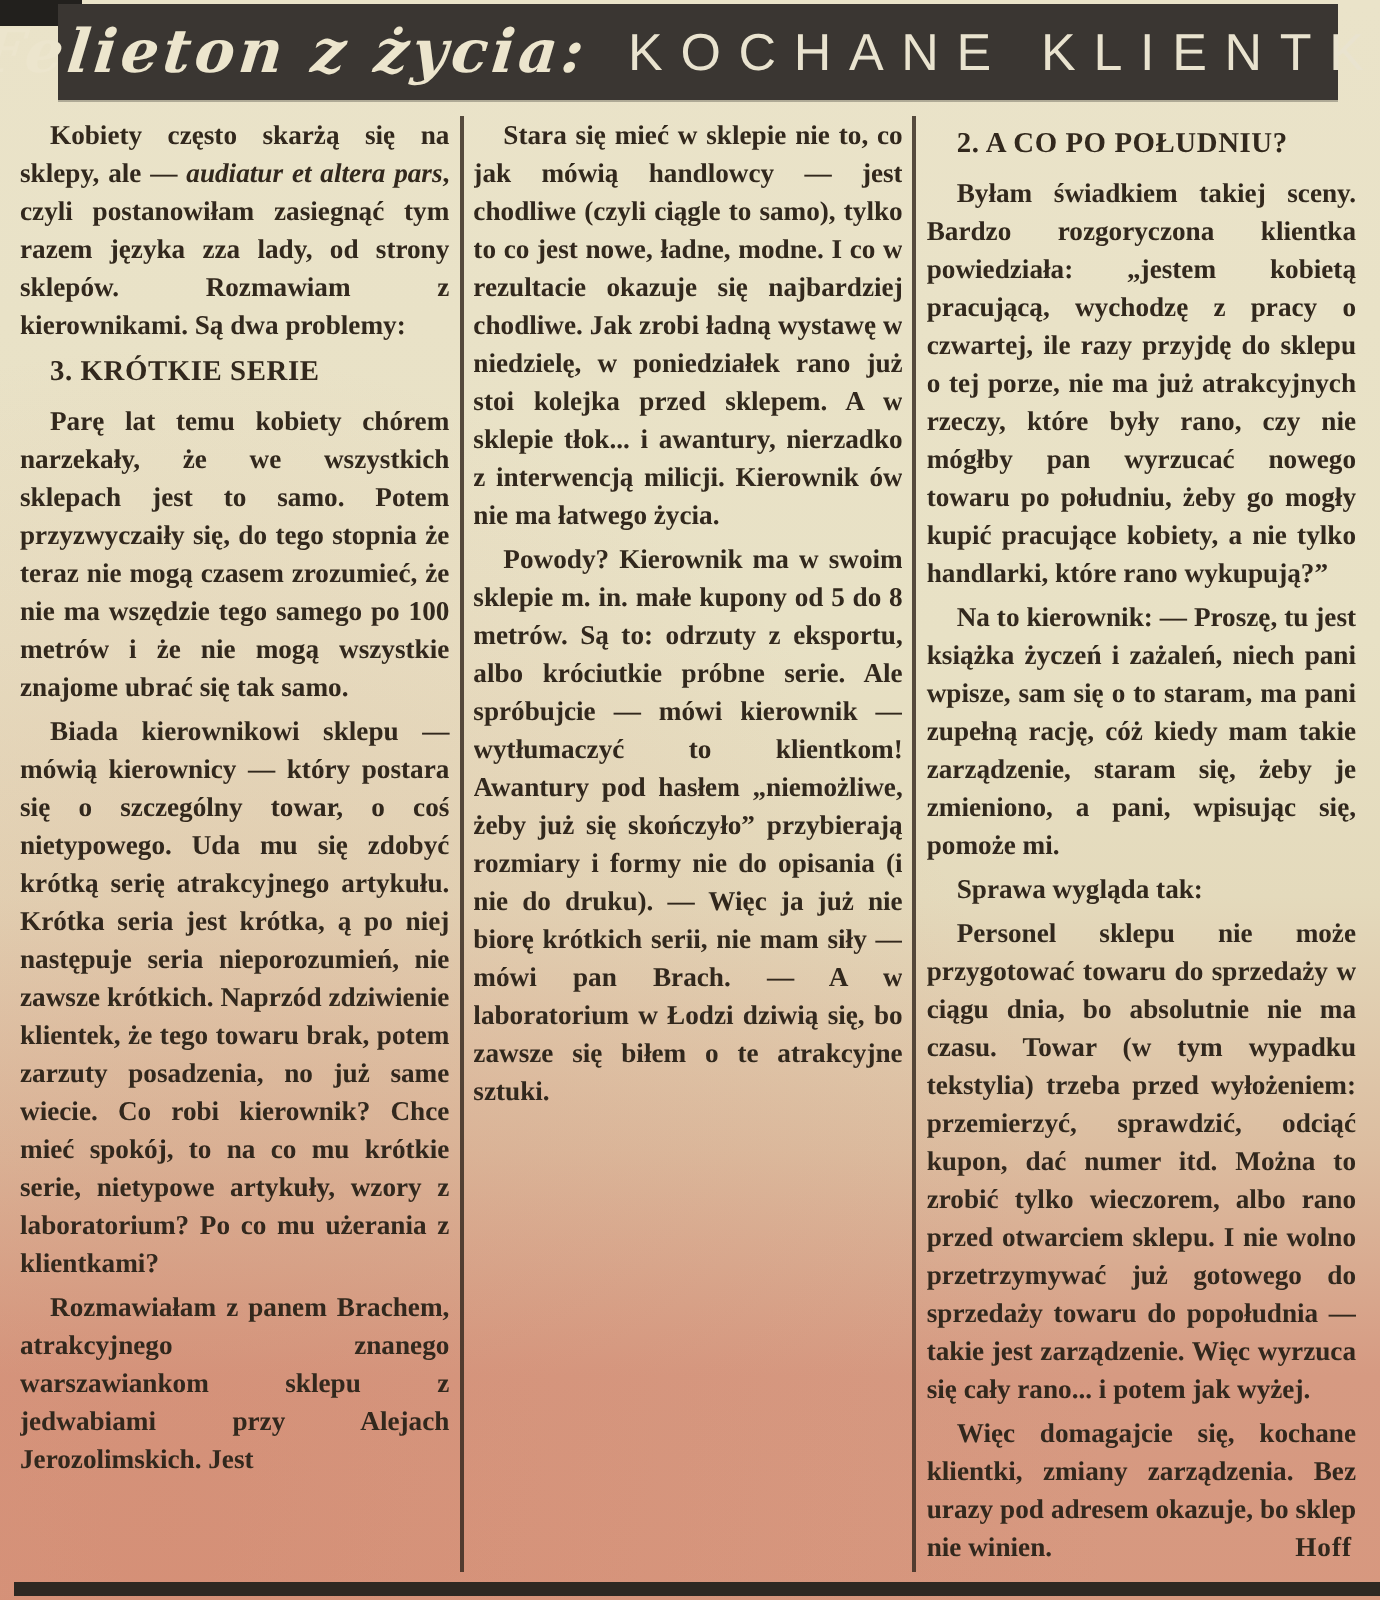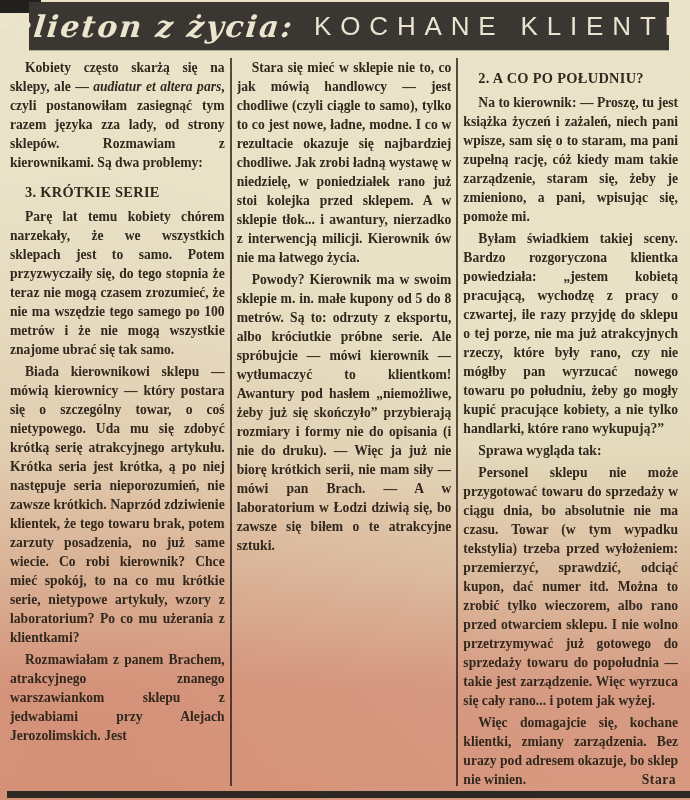--- a/index.html
+++ b/index.html
@@ -62,21 +62,21 @@
   }
   .divider {
     width: 2px; margin: 0 5px;
     background: rgba(52,40,30,0.82);
   }
   .col p {
     margin: 0 0 3px 0;
     text-indent: 15px;
   }
   .col h3 {
-    margin: 11px 0 5px 0;
+    margin: 5px 0 5px 0;
     padding-left: 15px;
     font-size: 14.4px;
     font-weight: 700;
     letter-spacing: 0.3px;
     text-align: left;
     white-space: nowrap;
   }
   .col i { font-style: italic; }
   .sig-para { position: relative; }
   .sig {
@@ -115,24 +115,24 @@
 
     <div class="col">
       <p>Stara się mieć w sklepie nie to, co jak mówią handlowcy — jest chodliwe (czyli ciągle to samo), tylko to co jest nowe, ładne, modne. I co w rezultacie okazuje się najbardziej chodliwe. Jak zrobi ładną wystawę w niedzielę, w poniedziałek rano już stoi kolejka przed sklepem. A w sklepie tłok... i awantury, nierzadko z interwencją milicji. Kierownik ów nie ma łatwego życia.</p>
       <p>Powody? Kierownik ma w swoim sklepie m. in. małe kupony od 5 do 8 metrów. Są to: odrzuty z eksportu, albo króciutkie próbne serie. Ale spróbujcie — mówi kierownik — wytłumaczyć to klientkom! Awantury pod hasłem „niemożliwe, żeby już się skończyło” przybierają rozmiary i formy nie do opisania (i nie do druku). — Więc ja już nie biorę krótkich serii, nie mam siły — mówi pan Brach. — A w laboratorium w Łodzi dziwią się, bo zawsze się biłem o te atrakcyjne sztuki.</p>
     </div>
 
     <div class="divider"></div>
 
     <div class="col">
       <h3>2. A CO PO POŁUDNIU?</h3>
+      <p>Byłam świadkiem takiej sceny. Bardzo rozgoryczona klientka powiedziała: „jestem kobietą pracującą, wychodzę z pracy o czwartej, ile razy przyjdę do sklepu o tej porze, nie ma już atrakcyjnych rzeczy, które były rano, czy nie mógłby pan wyrzucać nowego towaru po południu, żeby go mogły kupić pracujące kobiety, a nie tylko handlarki, które rano wykupują?”</p>
       <p>Na to kierownik: — Proszę, tu jest książka życzeń i zażaleń, niech pani wpisze, sam się o to staram, ma pani zupełną rację, cóż kiedy mam takie zarządzenie, staram się, żeby je zmieniono, a pani, wpisując się, pomoże mi.</p>
-      <p>Byłam świadkiem takiej sceny. Bardzo rozgoryczona klientka powiedziała: „jestem kobietą pracującą, wychodzę z pracy o czwartej, ile razy przyjdę do sklepu o tej porze, nie ma już atrakcyjnych rzeczy, które były rano, czy nie mógłby pan wyrzucać nowego towaru po południu, żeby go mogły kupić pracujące kobiety, a nie tylko handlarki, które rano wykupują?”</p>
       <p>Sprawa wygląda tak:</p>
       <p>Personel sklepu nie może przygotować towaru do sprzedaży w ciągu dnia, bo absolutnie nie ma czasu. Towar (w tym wypadku tekstylia) trzeba przed wyłożeniem: przemierzyć, sprawdzić, odciąć kupon, dać numer itd. Można to zrobić tylko wieczorem, albo rano przed otwarciem sklepu. I nie wolno przetrzymywać już gotowego do sprzedaży towaru do popołudnia — takie jest zarządzenie. Więc wyrzuca się cały rano... i potem jak wyżej.</p>
-      <p class="sig-para"><span>Więc domagajcie się, kochane klientki, zmiany zarządzenia. Bez urazy pod adresem okazuje, bo sklep nie winien.</span><span class="sig">Stara</span></p>
+      <p class="sig-para"><span>Więc domagajcie się, kochane klientki, zmiany zarządzenia. Bez urazy pod adresem okazuje, bo sklep nie winien.</span><span class="sig">Hoff</span></p>
     </div>
 
   </div>
 
   <div class="bottom-rule"></div>
 
 </div>
 
 </body></html>

